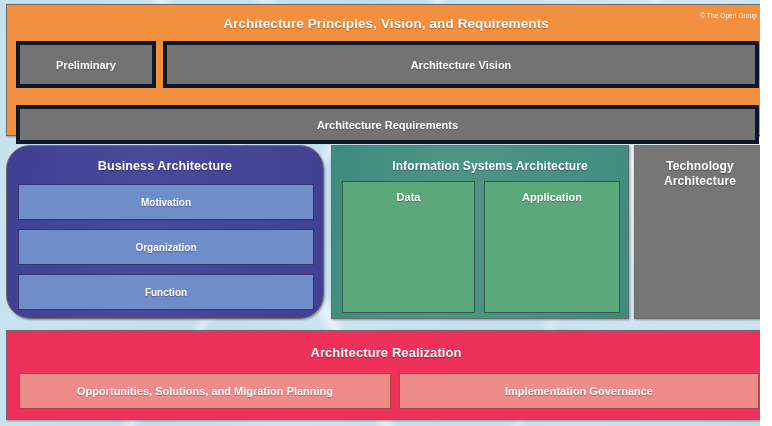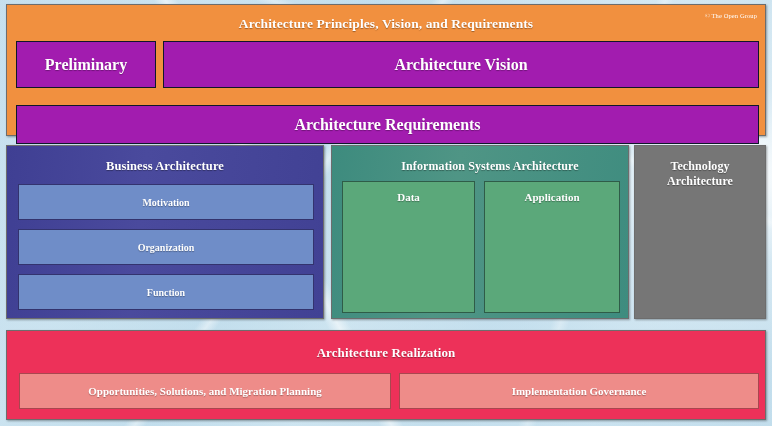--- a/index.html
+++ b/index.html
@@ -5,26 +5,25 @@
   html, body {
     margin: 0;
     padding: 0;
     background: #ffffff;
   }
   #canvas {
     position: relative;
     width: 760px;
     height: 426px;
     overflow: hidden;
-    font-family: Liberation Serif, serif;
+    font-family: Liberation Sans, sans-serif;
     background:
       radial-gradient(ellipse 320px 200px at 735px 175px, rgba(255,255,255,0.95) 0%, rgba(214,233,243,0.75) 45%, rgba(188,219,235,0.55) 100%),
       radial-gradient(ellipse 260px 160px at 660px 30px, rgba(255,255,255,0.8) 0%, rgba(205,228,240,0.5) 60%, rgba(190,220,236,0.3) 100%),
       linear-gradient(118deg, #dceaf4 0%, #eaf4fa 22%, #cfe4f0 38%, #f2f8fb 52%, #d6e8f3 66%, #e8f2f9 82%, #cfe3ef 100%);
-    padding-left: 13px;
   }
   
   #canvas::before {
     content: "";
     position: absolute;
     inset: 0;
     pointer-events: none;
     background:
       linear-gradient(62deg, transparent 38%, rgba(255,255,255,0.55) 39.2%, transparent 40.4%),
       linear-gradient(-54deg, transparent 58%, rgba(255,255,255,0.45) 59%, transparent 60%),
@@ -61,33 +60,34 @@
     justify-content: center;
   }
 
   
   #principles-band {
     left: 6px; top: 4px; width: 760px; height: 132px;
     background: #f1903f;
   }
   #principles-title { top: 11px; font-size: 13.5px; }
   .orange-box {
-    background: #a21caf;
-    border: 1px solid #0f172a;
+    background: #737373;
+    border: 4px solid #0f172a;
     align-items: center;
-    font-size: 16px;
+    font-size: 11px;
   }
   #preliminary-box { left: 9px;  top: 36px; width: 140px; height: 47px; }
   #vision-box      { left: 156px; top: 36px; width: 596px; height: 47px; }
   #requirements-box{ left: 9px;  top: 88px; width: 743px; height: 39px; margin-top: 12px; }
 
   
   #business-band {
     left: 6px; top: 145px; width: 318px; height: 174px;
     background: linear-gradient(96deg, #3f3f93 0%, #4a4a9d 42%, #414194 100%);
+    border-radius: 24px;
   }
   #business-title { top: 13px; font-size: 12.5px; }
   .blue-box {
     background: #6f8dc8;
     border: 1px solid #33336e;
     align-items: center;
     font-size: 10px;
     left: 11px;
     width: 296px;
     height: 36px;

